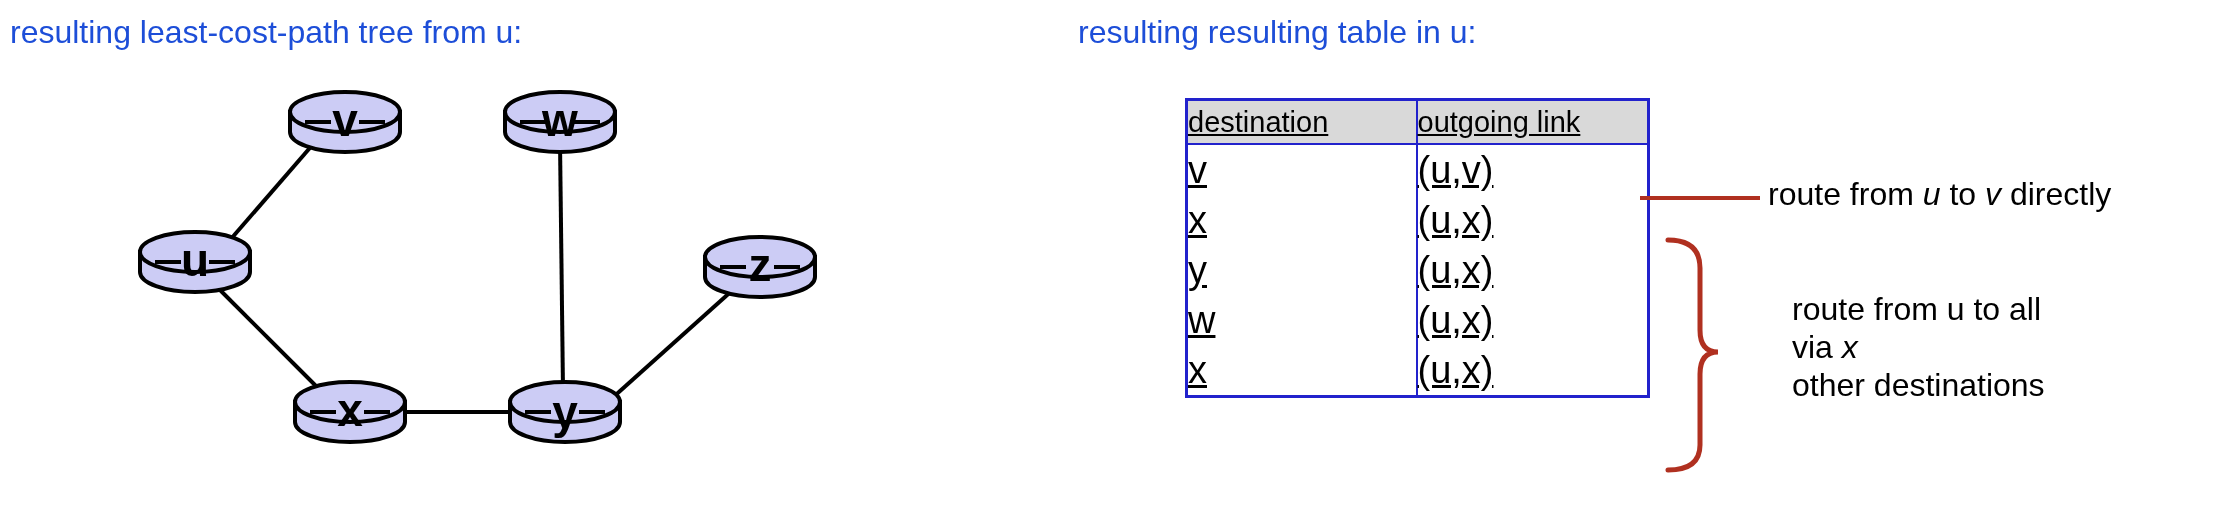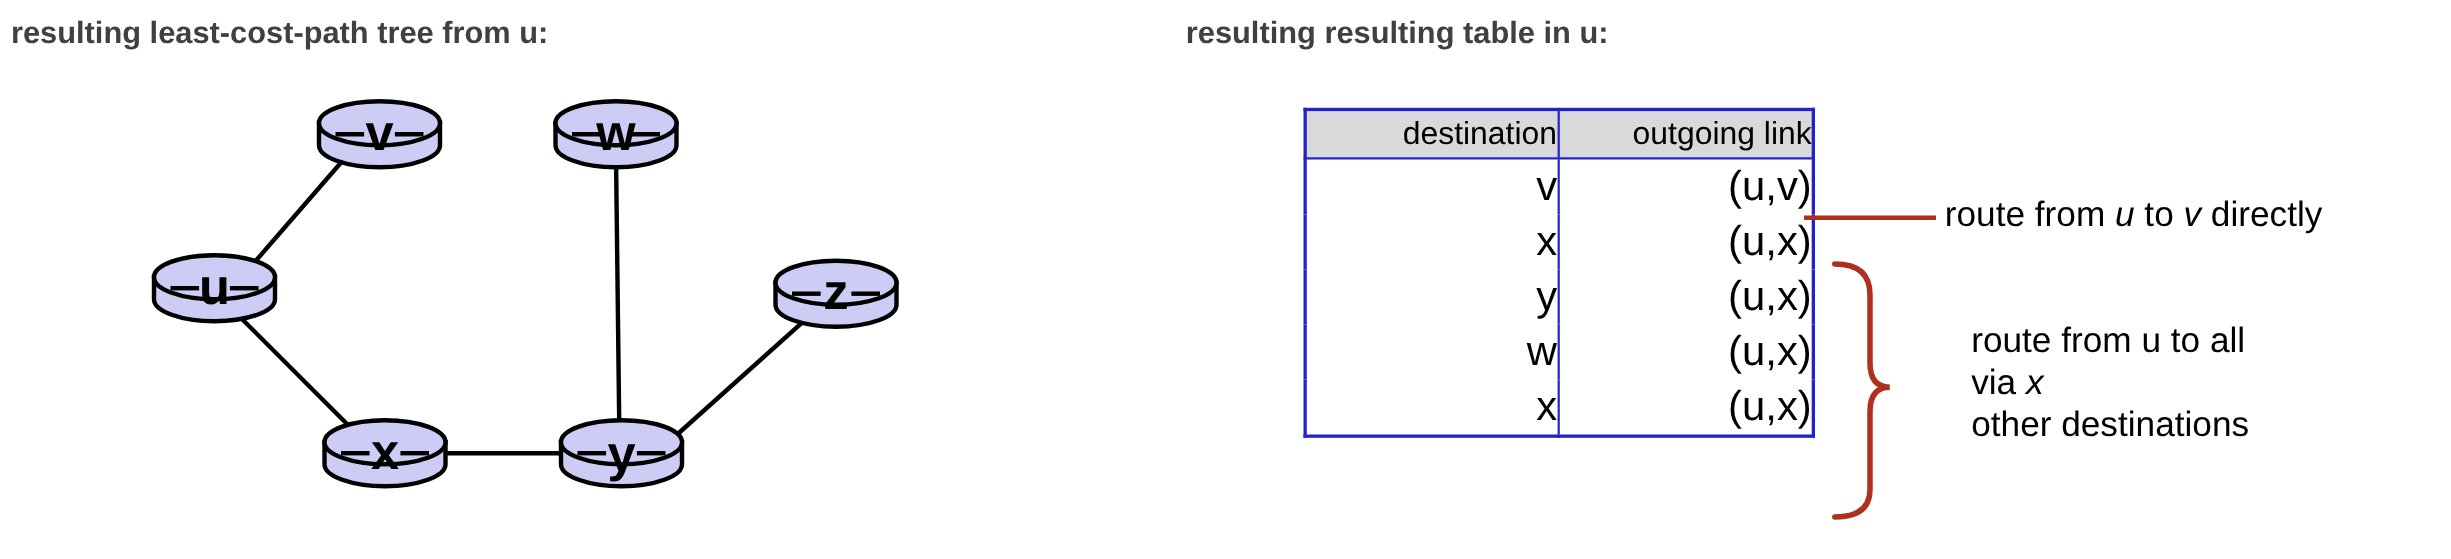--- a/index.html
+++ b/index.html
@@ -12,25 +12,25 @@
     height: 508px;
     position: relative;
     overflow: hidden;
     font-family: "Liberation Sans", sans-serif;
     color: #000000;
   }
 
   
   .heading {
     position: absolute;
-    font-size: 28px;
-    font-weight: 700;
+    font-size: 32px;
+    font-weight: 400;
     line-height: 1;
     white-space: nowrap;
-    color: #404040;
+    color: #1d4ed8;
   }
   #tree-heading  { left: 10px;   top: 16px; }
   #table-heading { left: 1078px; top: 16px; }
 
   
   #tree-panel {
     position: absolute;
     left: 0;
     top: 70px;
     width: 1000px;
@@ -65,22 +65,23 @@
     left: 1185px;
     top: 98px;
   }
   table.fwd {
     border-collapse: collapse;
     border: 3px solid #2222CC;
     table-layout: fixed;
   }
   table.fwd th, table.fwd td {
     border: 2px solid #2222CC;
-    text-align: right;
+    text-align: left;
     padding: 0;
+    text-decoration: underline;
   }
   table.fwd th {
     background: #D9D9D9;
     font-weight: 400;
     font-size: 29px;
     height: 42px;
     line-height: 42px;
   }
   table.fwd td {
     background: #ffffff;

